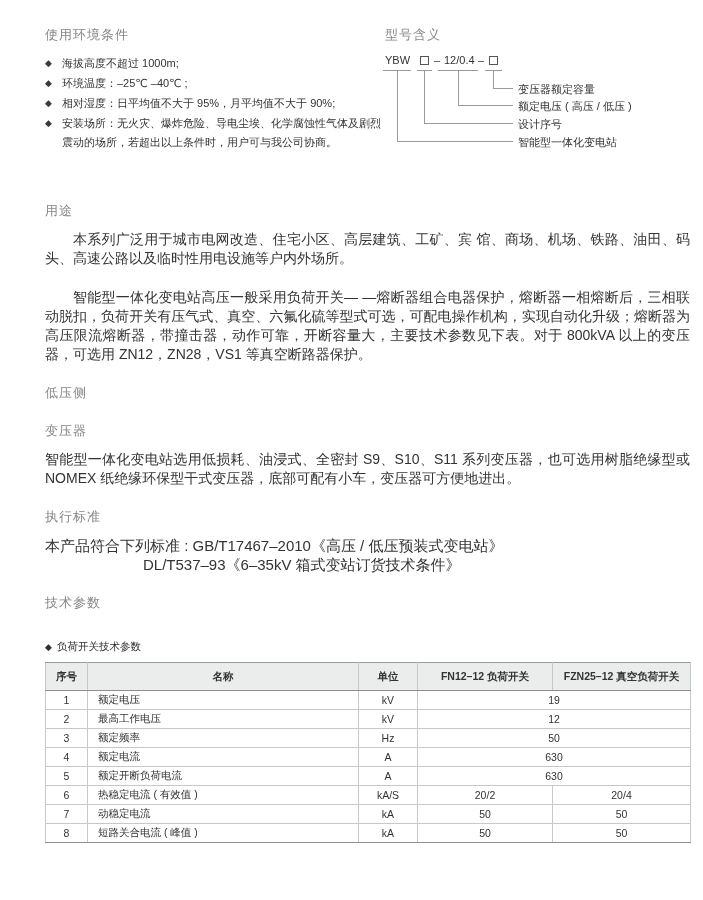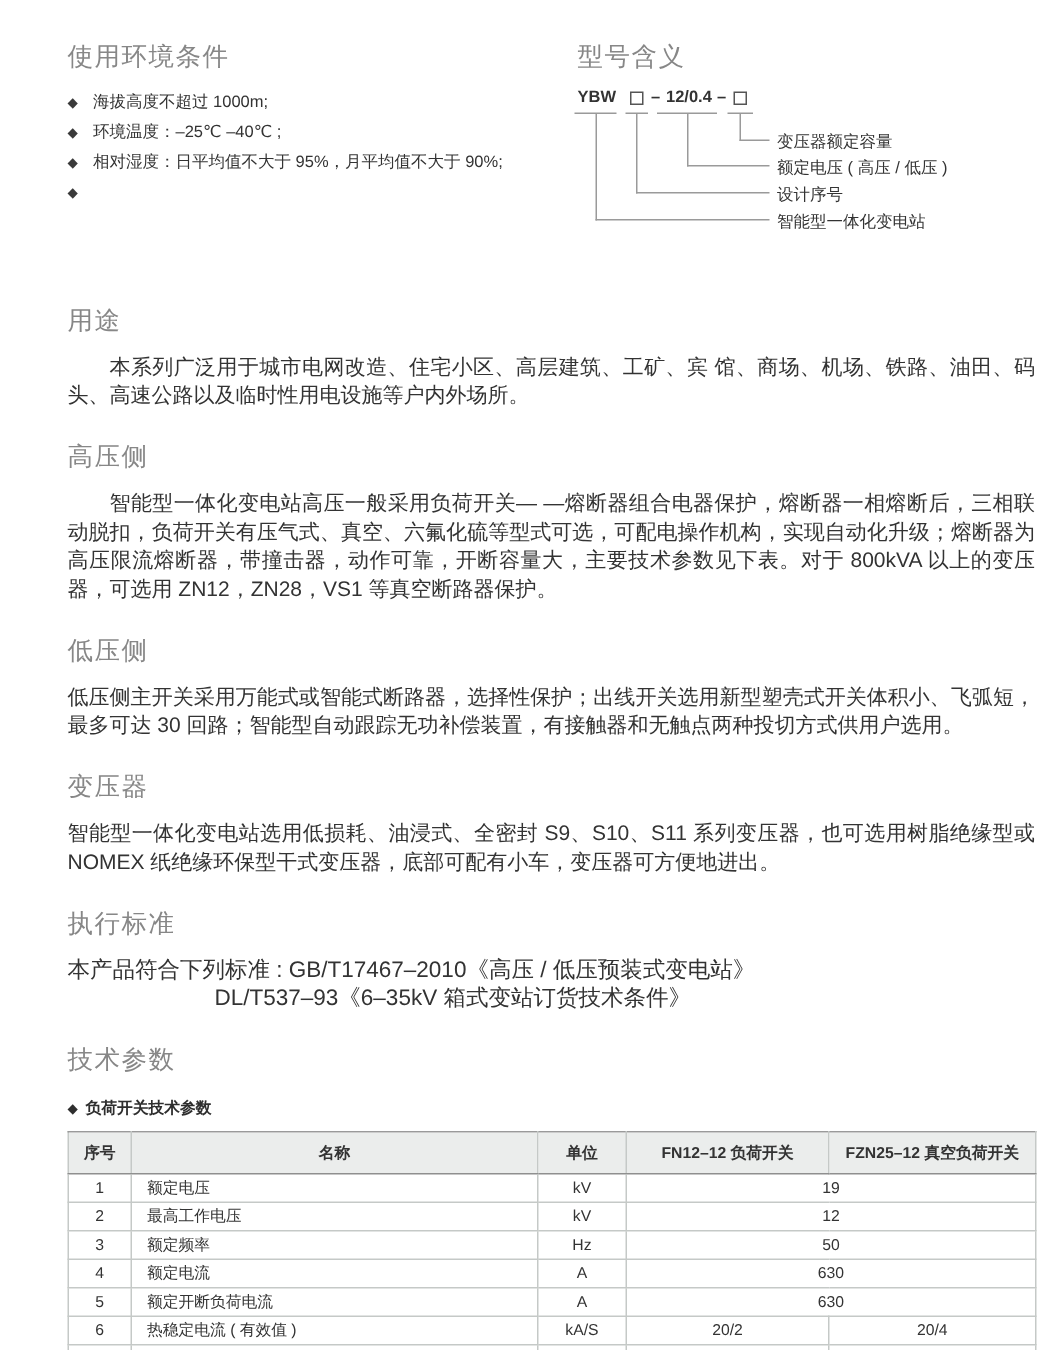--- a/index.html
+++ b/index.html
@@ -5,21 +5,21 @@
   * { margin:0; padding:0; box-sizing:border-box; }
   html,body { width:703px; height:900px; background:#ffffff; overflow:hidden; }
   body {
     font-family:"Liberation Sans","DejaVu Sans",sans-serif;
     color:#333333;
     position:relative;
   }
   .page { padding:26px 13px 0 45px; }
 
   h2.sec-title {
-    font-size:17px; font-weight:400; color:#878787;
+    font-size:13px; font-weight:400; color:#878787;
     letter-spacing:1px; margin-bottom:10px;
   }
 
   
   .top-row { display:flex; min-height:156px; }
   .env-col { width:340px; }
   .model-col { width:305px; }
 
   .env-list { list-style:none; margin-top:4px; }
   .env-list li {
@@ -27,21 +27,21 @@
     font-size:11px; line-height:19px; color:#333;
     margin-bottom:1px;
   }
   .env-list .diamond {
     position:absolute; left:0; top:0;
     font-size:9px; color:#3a3a3a;
   }
 
   
   .diagram { position:relative; height:104px; margin-top:6px; font-size:11px; }
-  .diagram .part { position:absolute; top:0; color:#333; line-height:13px;font-weight:bold; }
+  .diagram .part { position:absolute; top:0; color:#333; line-height:13px; }
   .diagram .fbox {
     position:absolute; top:2px; width:9px; height:9px;
     border:1px solid #555; background:#fff;
   }
   .tick { position:absolute; top:16px; height:0; border-top:1px solid #9a9a9a; }
   .conn {
     position:absolute; top:17px;
     border-left:1px solid #9a9a9a; border-bottom:1px solid #9a9a9a;
   }
   .dlabel { position:absolute; left:133px; font-size:11px; color:#333; white-space:nowrap; }
@@ -51,22 +51,22 @@
   .txt-sec p {
     font-size:14px; line-height:19px; color:#333;
     text-align:justify;
   }
   .txt-sec p.indent { text-indent:2em; }
 
   .standards { font-size:15px; line-height:19px; color:#333; }
   .standards .l2 { padding-left:98px; }
 
   .sub-bullet {
-    margin-top:14px; margin-bottom:8px;
-    font-size:10.5px; font-weight:bold; color:#2e2e2e;
+    margin-top:28px; margin-bottom:8px;
+    font-size:10.5px; font-weight:normal; color:#2e2e2e;
   }
   .sub-bullet .diamond { font-size:9px; margin-right:5px; }
 
   
   table.params {
     width:645px; border-collapse:collapse; table-layout:fixed;
     font-size:10.5px; color:#333;
   }
   table.params th, table.params td {
     border:1px solid #c5c9c7; text-align:center;
@@ -97,20 +97,21 @@
         <li>
           <span class="diamond">◆</span>
           <span>环境温度：–25℃ –40℃ ;</span>
         </li>
         <li>
           <span class="diamond">◆</span>
           <span>相对湿度：日平均值不大于 95%，月平均值不大于 90%;</span>
         </li>
         <li>
           <span class="diamond">◆</span>
+          <span>安装场所：无火灾、爆炸危险、导电尘埃、化学腐蚀性气体及剧烈震动的场所，若超出以上条件时，用户可与我公司协商。</span>
         </li>
       </ul>
     </div>
 
     <div class="model-col">
       <h2 class="sec-title">型号含义</h2>
 
       <div class="diagram">
 
         <span class="part" style="left:0;">YBW</span>
@@ -137,27 +138,25 @@
       </div>
     </div>
   </div>
 
   <div class="txt-sec">
     <h2 class="sec-title">用途</h2>
     <p class="indent">本系列广泛用于城市电网改造、住宅小区、高层建筑、工矿、宾 馆、商场、机场、铁路、油田、码头、高速公路以及临时性用电设施等户内外场所。</p>
   </div>
 
   <div class="txt-sec">
-    <h2 class="sec-title">高压侧</h2>
     <p class="indent">智能型一体化变电站高压一般采用负荷开关— —熔断器组合电器保护，熔断器一相熔断后，三相联动脱扣，负荷开关有压气式、真空、六氟化硫等型式可选，可配电操作机构，实现自动化升级；熔断器为高压限流熔断器，带撞击器，动作可靠，开断容量大，主要技术参数见下表。对于 800kVA 以上的变压器，可选用 ZN12，ZN28，VS1 等真空断路器保护。</p>
   </div>
 
   <div class="txt-sec">
     <h2 class="sec-title">低压侧</h2>
-    <p>低压侧主开关采用万能式或智能式断路器，选择性保护；出线开关选用新型塑壳式开关体积小、飞弧短，最多可达 30 回路；智能型自动跟踪无功补偿装置，有接触器和无触点两种投切方式供用户选用。</p>
   </div>
 
   <div class="txt-sec">
     <h2 class="sec-title">变压器</h2>
     <p>智能型一体化变电站选用低损耗、油浸式、全密封 S9、S10、S11 系列变压器，也可选用树脂绝缘型或 NOMEX 纸绝缘环保型干式变压器，底部可配有小车，变压器可方便地进出。</p>
   </div>
 
   <div class="txt-sec">
     <h2 class="sec-title">执行标准</h2>
     <div class="standards">

